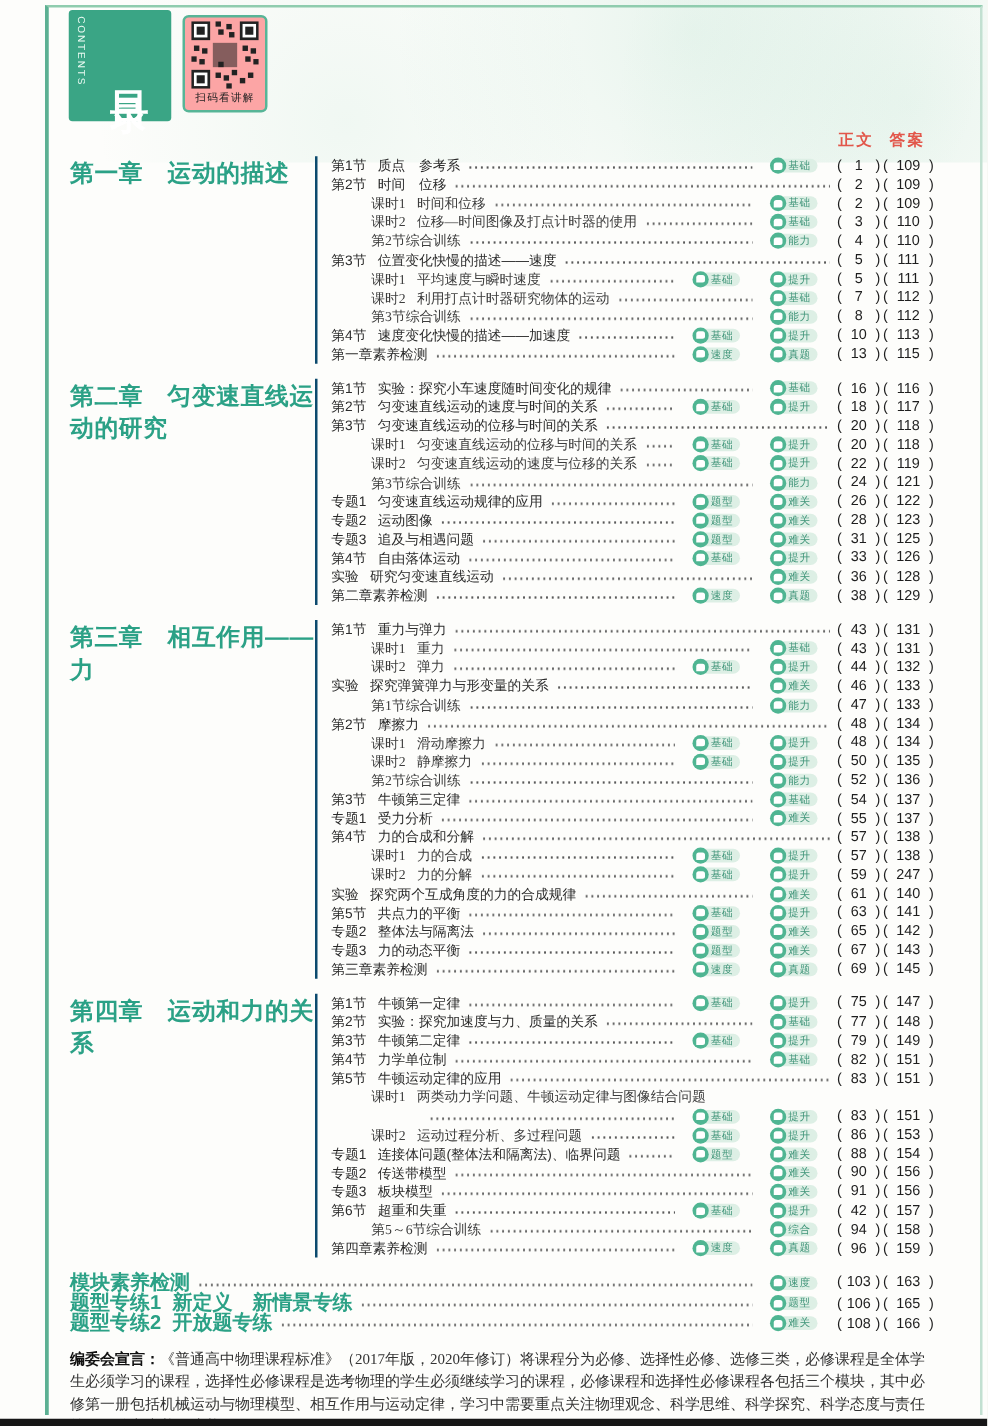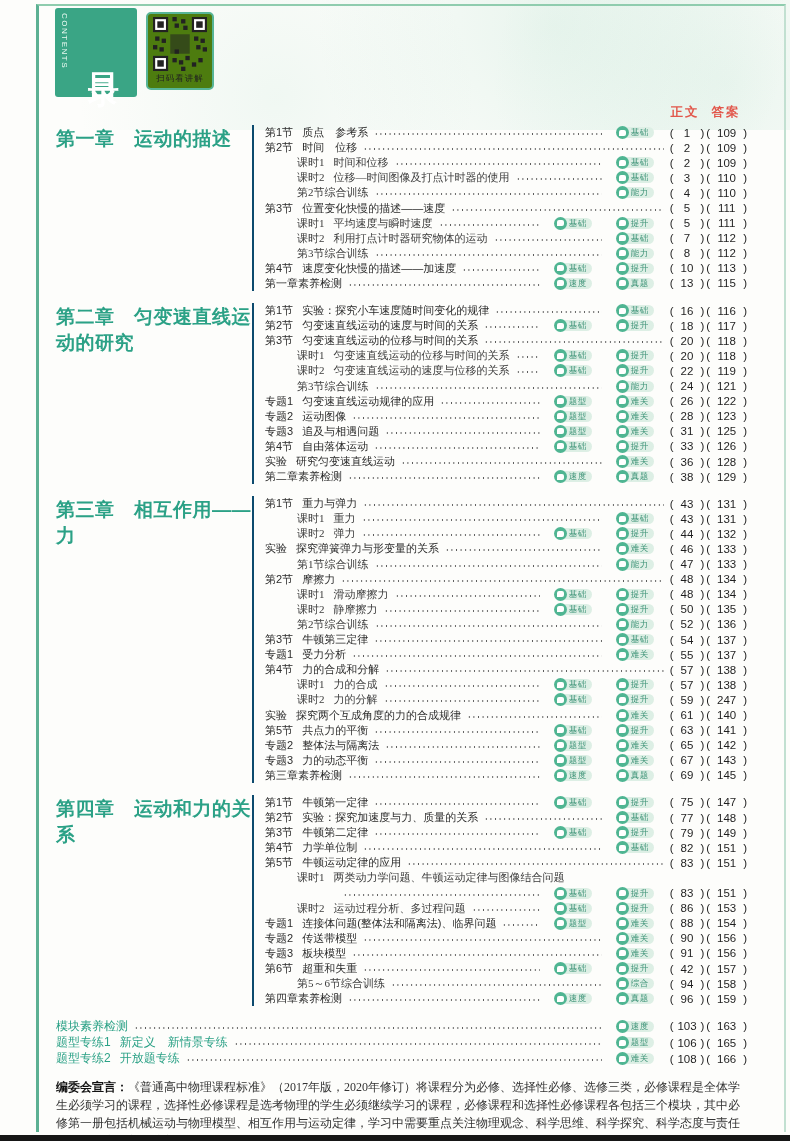--- a/index.html
+++ b/index.html
@@ -16,21 +16,21 @@
     pointer-events:none; }
   .bottom-edge { position:absolute; left:0; right:0; bottom:0; height:6px; background:#161616; }
 
   
   .contents-box { position:absolute; left:55px; top:8px; width:82px; height:89px;
     background:#3aa585; border-radius:3px; display:flex; align-items:stretch; padding:5px 4px; }
   .contents-box .en { writing-mode:vertical-rl; font-size:8px; letter-spacing:1.5px; color:#eafaf2;
     line-height:10px; margin-right:2px; }
   .contents-box .cn { flex:1; writing-mode:vertical-rl; text-orientation:upright;
     font-size:31px; font-weight:bold; color:#ffffff; text-align:center; line-height:64px; letter-spacing:4px; }
-  .qr-box { position:absolute; left:146px; top:12px; width:68px; height:78px; background:#4d7c0f;
+  .qr-box { position:absolute; left:146px; top:12px; width:68px; height:78px; background:#fca5a5;
     border:2px solid #57b597; border-radius:5px; display:flex; flex-direction:column; align-items:center; padding-top:3px; }
   .qr-box svg { width:54px; height:54px; }
   .qr-caption { font-size:8.5px; color:#222; margin-top:2px; letter-spacing:1px; }
 
   
   .content { position:relative; padding:104px 42px 0 56px; }
   .colhead { display:flex; justify-content:flex-end; margin-bottom:4px; }
   .colhead .h { color:#e2574b; font-weight:bold; font-size:12.5px; text-align:center; letter-spacing:2px; }
   .colhead .h.m { width:38px; }
   .colhead .h.a { width:44px; }
@@ -56,21 +56,21 @@
   .badge .cap { background:#ddefe5; color:#3f9478; font-size:8.5px; line-height:11px;
     padding:0 5px 0 7px; margin-left:-5px; border-radius:2px 7px 7px 2px; letter-spacing:0.5px; }
   .pages { display:flex; align-items:center; justify-content:flex-end; font-size:11.5px; color:#1e1e1e; flex:0 0 auto; }
   .pages .par { padding:0 1px; }
   .pages .num { display:inline-block; text-align:center; }
   .pages .num.m { width:25px; }
   .pages .num.a { width:31px; }
 
   .footer-list { margin-top:3px; }
   .footer-list .row { height:16.2px; }
-  .footer-list .ttl, .footer-list .lbl { color:#2ba186; font-weight:normal; font-size:12px; }
+  .footer-list .ttl, .footer-list .lbl { color:#2ba186; font-weight:bold; font-size:16px; }
 
   .decl { margin-top:11px; font-size:12px; line-height:1.5; color:#222; white-space:normal; }
   .decl .lab { font-weight:bold; color:#111; }
   .decl .txt { font-family:"Liberation Serif","DejaVu Serif",serif; color:#333; }
 </style>
 </head>
 <body>
 
 <div class="page">
   <div class="frame"></div>

